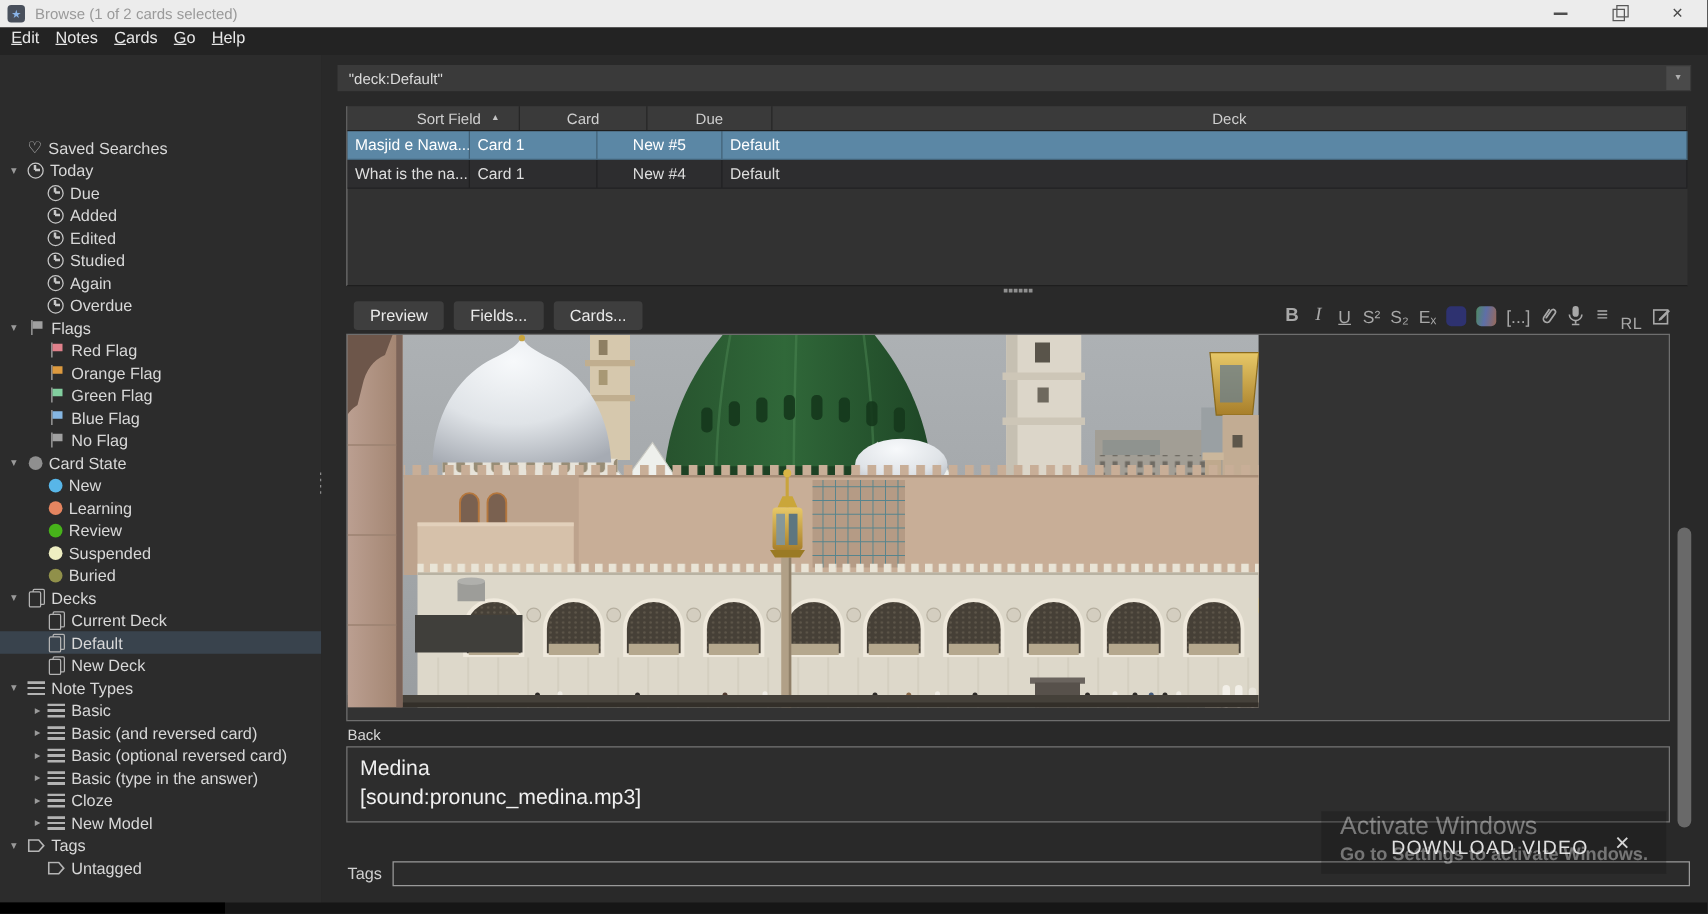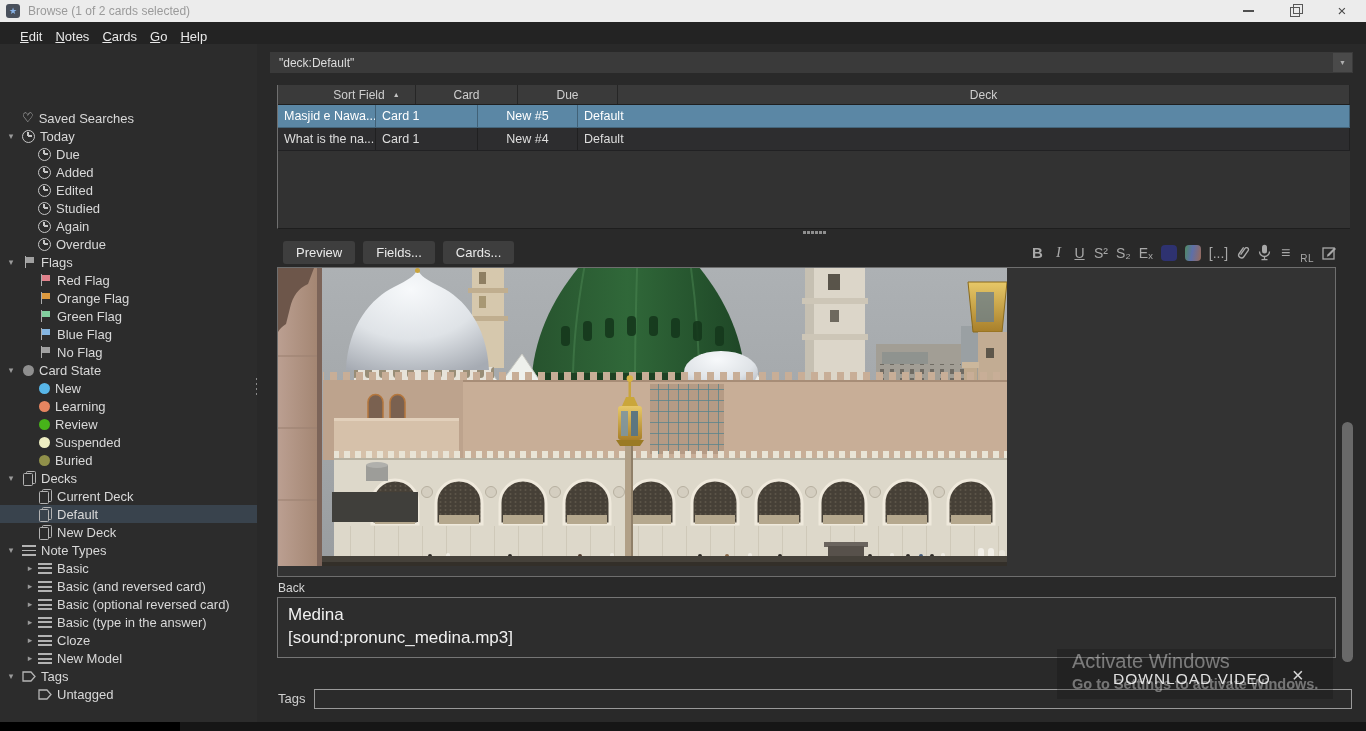--- a/index.html
+++ b/index.html
@@ -11,21 +11,21 @@
   .appicon{position:absolute;left:6px;top:4px;width:14px;height:14px;border-radius:3px;background:#49505c;
     color:#8ab4e8;font-size:9px;line-height:14px;text-align:center;}
   .wtitle{position:absolute;left:28px;top:0;height:22px;line-height:22px;font-size:12px;color:#9a9a9a;}
   .wbtn{position:absolute;top:0;width:34px;height:22px;display:flex;align-items:center;justify-content:center;}
   .minbar{width:11px;height:1.5px;background:#4f4f4f;}
   .rest{position:relative;z-index:0;width:8px;height:8px;border:1.1px solid #585858;margin-top:2px;background:#ececec;}
   .rest::before{content:"";position:absolute;left:2px;top:-4px;width:8px;height:8px;border:1.1px solid #585858;z-index:-1;}
   .closex{font-size:15px;color:#4a4a4a;line-height:22px;}
 
   
-  .menubar{position:absolute;left:0;top:22px;width:1366px;height:22px;background:#232323;display:flex;align-items:flex-end;gap:13px;padding-left:20px;box-sizing:border-box;}
+  .menubar{position:absolute;left:0;top:22px;width:1366px;height:22px;background:#232323;display:flex;align-items:flex-start;gap:13px;padding-left:9px;box-sizing:border-box;}
   .menu-item{display:inline-block;font-size:13px;color:#e8e8e8;}
   .menu-item::first-letter{text-decoration:underline;}
 
   
   .sidebar{position:absolute;left:0;top:44px;width:257px;height:687px;background:#2c2c2c;}
   .sfilter{position:absolute;left:6px;top:45px;width:244px;height:17px;background:transparent;border:none;outline:none;
     font-size:12px;color:#cfcfcf;font-family:inherit;}
   .sfilter::placeholder{color:#8d8d8d;}
   .s-item{position:absolute;left:0;width:257px;height:18px;display:flex;align-items:center;gap:5px;font-size:13px;color:#d8d8d8;}
   .s-item .lbl{white-space:nowrap;}
@@ -76,21 +76,21 @@
 
   .btnrow{position:absolute;left:26px;top:197px;display:flex;gap:8px;}
   .abtn{height:23px;padding:0 13px;background:#3e3e3e;border-radius:3px;color:#eaeaea;font-size:13px;
     display:flex;align-items:center;border:none;}
 
   .fmtbar{position:absolute;right:29px;top:197px;height:23px;display:flex;align-items:center;gap:8px;}
   .fmt{color:#a8a8a8;font-size:14px;display:flex;align-items:center;justify-content:center;min-width:13px;}
   .fmt.b{font-weight:bold;font-size:15px;}
   .fmt.i{font-style:italic;font-family:"Liberation Serif",serif;font-size:15px;}
   .fmt.u{text-decoration:underline;}
-  .fmt.rl{font-size:10px;letter-spacing:.5px;margin-top:12px;}
+  .fmt.rl{font-size:13px;letter-spacing:.5px;margin-top:12px;}
   .fmt.lines{font-size:16px;}
   .swatch{width:16px;height:16px;border-radius:4px;}
   .tcolor{background:#2e3270;}
   .hcolor{background:linear-gradient(100deg,#4e8a62,#5e6fa8 45%,#9a6a58);}
 
   
   .field1{position:absolute;left:20px;top:223px;width:1059px;height:310px;border:1px solid #6e6e6e;background:#333333;box-sizing:border-box;}
   .backlabel{position:absolute;left:21px;top:537px;font-size:12px;color:#d6d6d6;}
   .backfield{position:absolute;left:20px;top:553px;width:1059px;height:61px;border:1px solid #757575;background:#2d2d2d;box-sizing:border-box;
     padding:5px 10px;color:#f0f0f0;font-size:17px;line-height:23px;}

